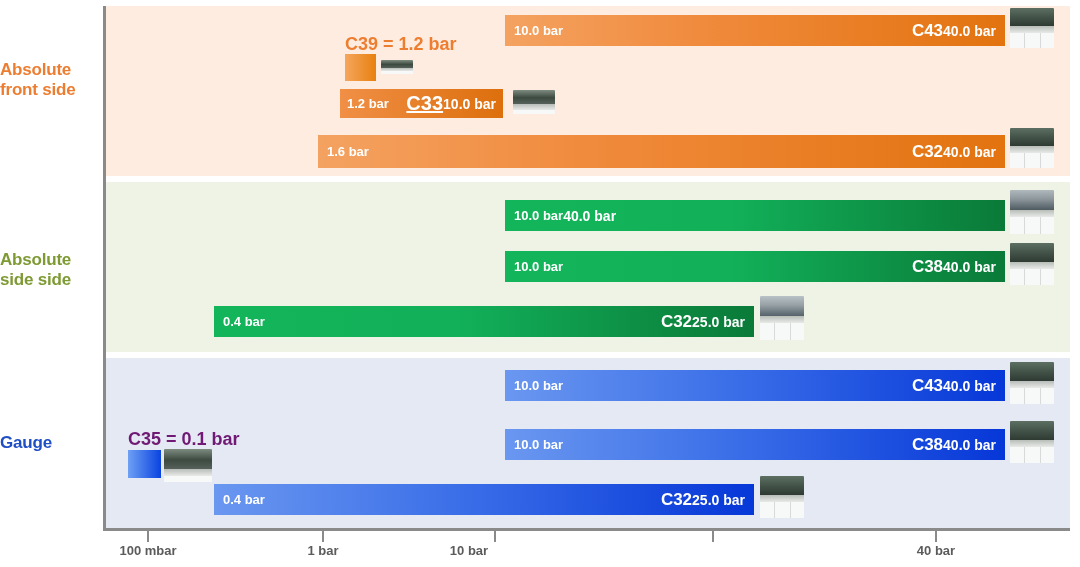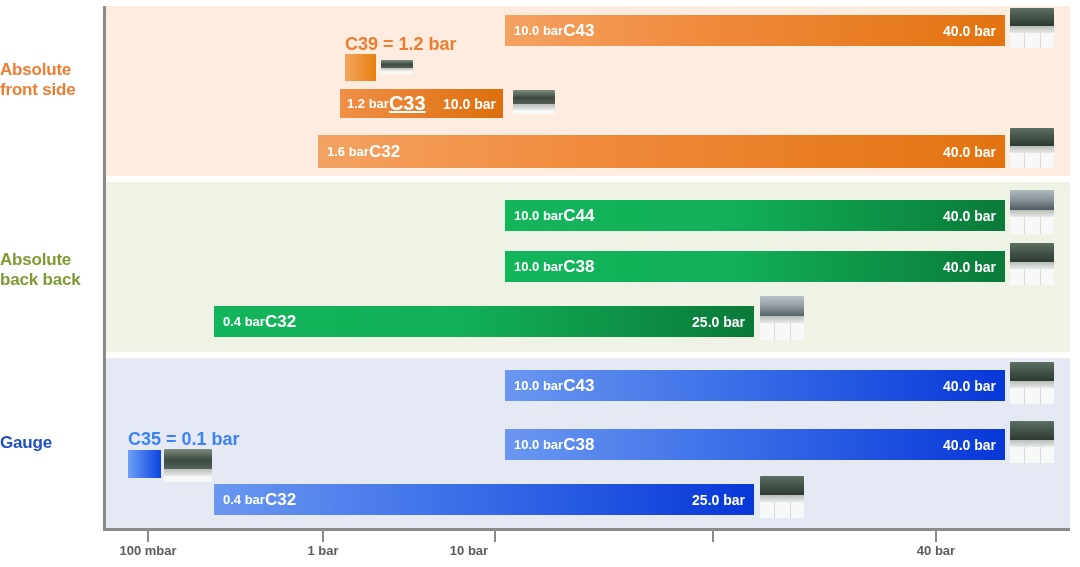--- a/index.html
+++ b/index.html
@@ -62,21 +62,21 @@
     position:absolute;
     display:flex;
     align-items:center;
     box-sizing:border-box;
     padding:0 9px;
     color:#ffffff;
     font-weight:bold;
     overflow:hidden;
   }
   .bar .lo{font-size:13px;}
-  .bar .mid{flex:1;text-align:left;font-size:17px;}
+  .bar .mid{flex:1;text-align:right;font-size:17px;}
   .bar .hi{font-size:14px;}
 
   .bar-orange{background:linear-gradient(to right,#f4a261 0%,#f08a3c 40%,#e2730f 100%);}
   .bar-orange-solid{background:linear-gradient(to right,#f08f46 0%,#dd6f0c 100%);}
   .bar-green{background:linear-gradient(to right,#13b55a 0%,#12b059 45%,#0a7a38 100%);}
   .bar-blue{background:linear-gradient(to right,#6a97f0 0%,#3b6fe8 45%,#0637d8 100%);}
 
   
   .mini-bar{position:absolute;}
   .mini-orange{background:linear-gradient(to right,#f5a65e,#e8800f);}
@@ -128,21 +128,21 @@
   <div class="band band-green" style="top:182px;height:170px;"></div>
   <div class="band band-blue" style="top:358px;height:170px;"></div>
 
   <div class="cat-label" style="left:0px;top:60px;color:#ED7D31;">
     <span>Absolute</span>
     <span class="l2">front side</span>
   </div>
 
   <div class="cat-label" style="left:0px;top:250px;color:#7E9A33;">
     <span>Absolute</span>
-    <span class="l2">back back</span>
+    <span class="l2">side side</span>
   </div>
 
   <div class="cat-label" style="left:0px;top:433px;color:#1F4FC4;">
     <span>Gauge</span>
   </div>
 
   <div class="bar bar-orange" style="left:505px;top:15px;width:500px;height:31px;">
     <span class="lo">10.0 bar</span>
     <span class="mid">C43</span>
     <span class="hi">40.0 bar</span>
@@ -182,21 +182,20 @@
   <div class="thumb" style="left:1010px;top:128px;width:44px;height:40px;">
     <div class="top"></div>
       <div class="mid"></div>
       <div class="bot"></div>
     <div class="leg" style="left:14px;"></div>
       <div class="leg" style="left:30px;"></div>
   </div>
 
   <div class="bar bar-green" style="left:505px;top:200px;width:500px;height:31px;">
     <span class="lo">10.0 bar</span>
-    <span class="mid">C44</span>
     <span class="hi">40.0 bar</span>
   </div>
   <div class="thumb" style="left:1010px;top:190px;width:44px;height:44px;">
     <div class="top" style="background:linear-gradient(to bottom,#aeb8bd 0%,#8d979c 45%,#4d5a60 100%);"></div>
     <div class="mid"></div>
       <div class="bot"></div>
     <div class="leg" style="left:14px;"></div>
       <div class="leg" style="left:30px;"></div>
   </div>
 
@@ -245,21 +244,21 @@
     <span class="hi">40.0 bar</span>
   </div>
   <div class="thumb" style="left:1010px;top:421px;width:44px;height:42px;">
     <div class="top"></div>
       <div class="mid"></div>
       <div class="bot"></div>
     <div class="leg" style="left:14px;"></div>
       <div class="leg" style="left:30px;"></div>
   </div>
 
-  <div class="callout" style="left:128px;top:429px;color:#3b82f6;">C35 = 0.1 bar</div>
+  <div class="callout" style="left:128px;top:429px;color:#701a75;">C35 = 0.1 bar</div>
   <div class="mini-bar mini-blue" style="left:128px;top:450px;width:33px;height:28px;"></div>
   <div class="thumb flat" style="left:164px;top:449px;width:48px;height:33px;">
     <div class="top"></div>
       <div class="mid"></div>
       <div class="bot"></div>
   </div>
 
   <div class="bar bar-blue" style="left:214px;top:484px;width:540px;height:31px;">
     <span class="lo">0.4 bar</span>
     <span class="mid">C32</span>

